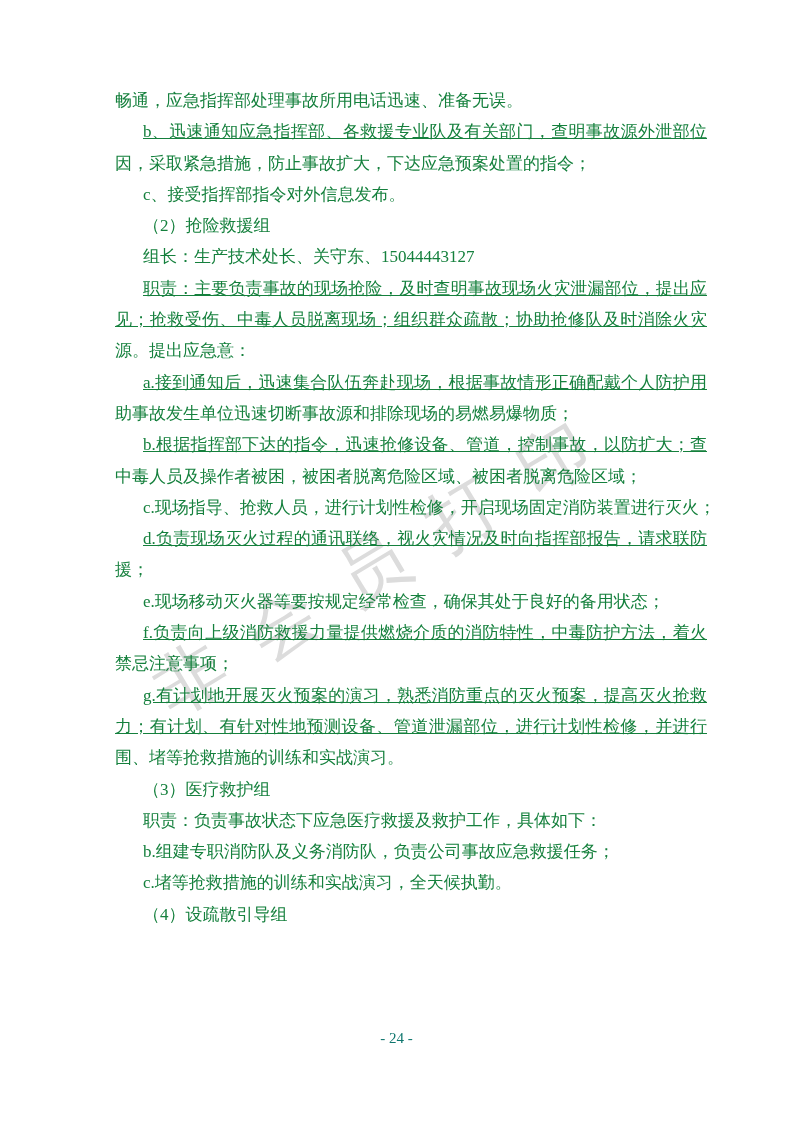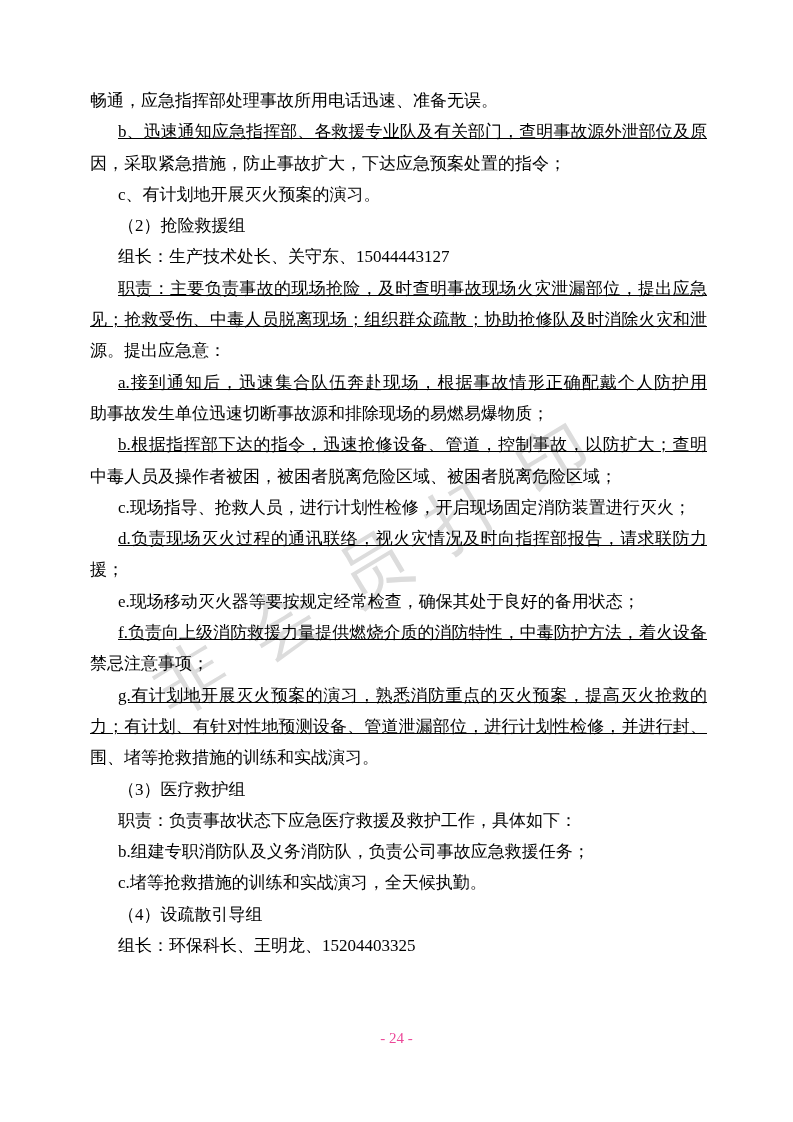--- a/index.html
+++ b/index.html
@@ -29,22 +29,22 @@
     letter-spacing: 36px;
     color: #dcdcdc;
     white-space: nowrap;
     z-index: 0;
     user-select: none;
     font-family: "Liberation Serif", "DejaVu Serif", serif;
   }
   .content {
     position: relative;
     z-index: 1;
-    padding: 85px 86px 0 90px;
-    color: #000000;
+    padding: 85px 86px 0 115px;
+    color: #15803d;
     font-size: 17px;
   }
   .line {
     height: 31.3px;
     line-height: 31.3px;
     white-space: nowrap;
   }
   .line.ind {
     padding-left: 28px;
   }
@@ -58,35 +58,35 @@
   .pagenum {
     position: absolute;
     z-index: 1;
     top: 1028px;
     left: 0;
     width: 100%;
     height: 20px;
     line-height: 20px;
     text-align: center;
     font-size: 15px;
-    color: #ec4899;
+    color: #0f766e;
   }
 </style>
 </head>
 <body>
 
 <div class="page">
 
   <div class="watermark">非会员打印</div>
 
   <div class="content">
     <div class="line">畅通，应急指挥部处理事故所用电话迅速、准备无误。</div>
     <div class="line ind fill">b、迅速通知应急指挥部、各救援专业队及有关部门，查明事故源外泄部位及原</div>
     <div class="line">因，采取紧急措施，防止事故扩大，下达应急预案处置的指令；</div>
-    <div class="line ind">c、有计划地开展灭火预案的演习。</div>
+    <div class="line ind">c、接受指挥部指令对外信息发布。</div>
     <div class="line ind">（2）抢险救援组</div>
     <div class="line ind">组长：生产技术处长、关守东、15044443127</div>
     <div class="line ind fill">职责：主要负责事故的现场抢险，及时查明事故现场火灾泄漏部位，提出应急意</div>
     <div class="line fill">见；抢救受伤、中毒人员脱离现场；组织群众疏散；协助抢修队及时消除火灾和泄漏</div>
     <div class="line">源。提出应急意：</div>
     <div class="line ind fill">a.接到通知后，迅速集合队伍奔赴现场，根据事故情形正确配戴个人防护用具，协</div>
     <div class="line">助事故发生单位迅速切断事故源和排除现场的易燃易爆物质；</div>
     <div class="line ind fill">b.根据指挥部下达的指令，迅速抢修设备、管道，控制事故，以防扩大；查明有无</div>
     <div class="line">中毒人员及操作者被困，被困者脱离危险区域、被困者脱离危险区域；</div>
     <div class="line ind">c.现场指导、抢救人员，进行计划性检修，开启现场固定消防装置进行灭火；</div>
@@ -96,18 +96,17 @@
     <div class="line ind fill">f.负责向上级消防救援力量提供燃烧介质的消防特性，中毒防护方法，着火设备的</div>
     <div class="line">禁忌注意事项；</div>
     <div class="line ind fill">g.有计划地开展灭火预案的演习，熟悉消防重点的灭火预案，提高灭火抢救的战斗</div>
     <div class="line fill">力；有计划、有针对性地预测设备、管道泄漏部位，进行计划性检修，并进行封、</div>
     <div class="line">围、堵等抢救措施的训练和实战演习。</div>
     <div class="line ind">（3）医疗救护组</div>
     <div class="line ind">职责：负责事故状态下应急医疗救援及救护工作，具体如下：</div>
     <div class="line ind">b.组建专职消防队及义务消防队，负责公司事故应急救援任务；</div>
     <div class="line ind">c.堵等抢救措施的训练和实战演习，全天候执勤。</div>
     <div class="line ind">（4）设疏散引导组</div>
-    <div class="line ind">组长：环保科长、王明龙、15204403325</div>
   </div>
 
   <div class="pagenum">- 24 -</div>
 
 </div>
 
 </body></html>

